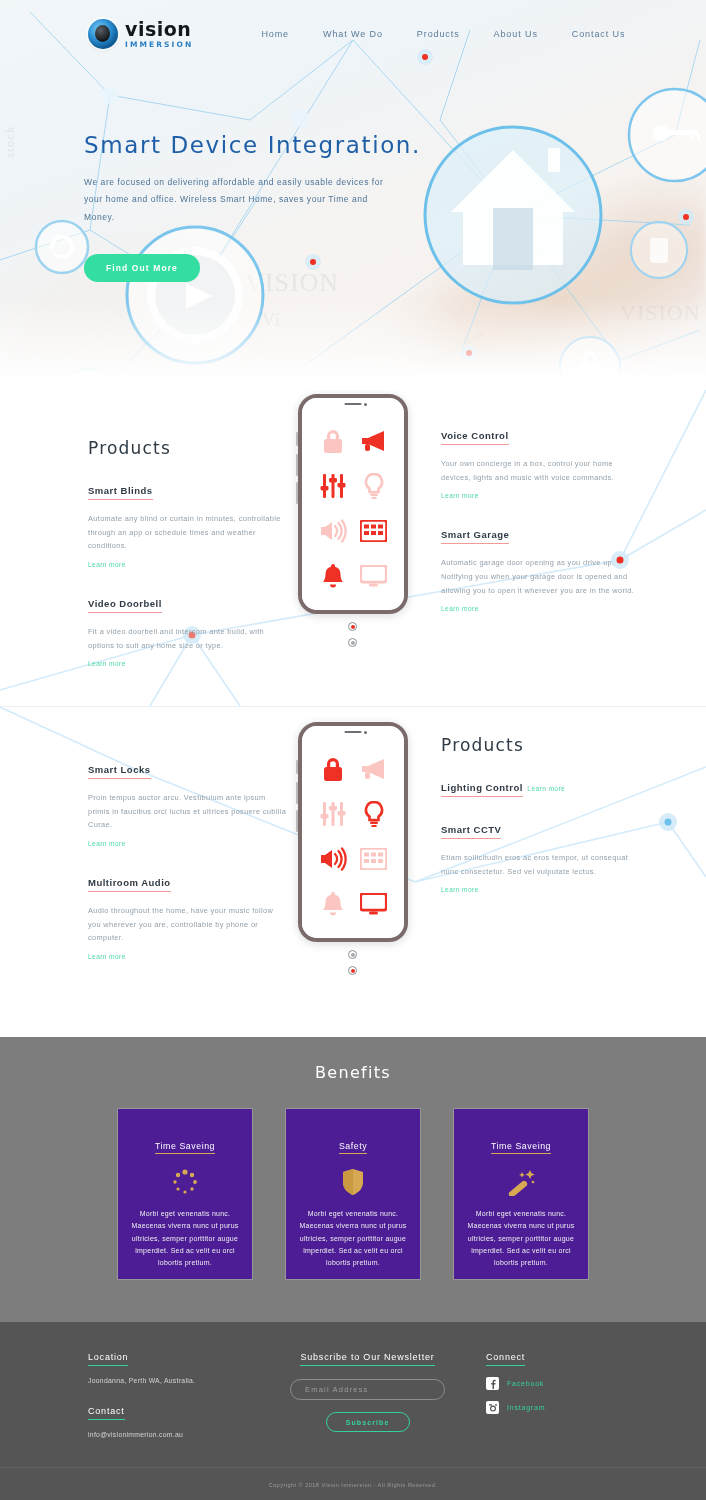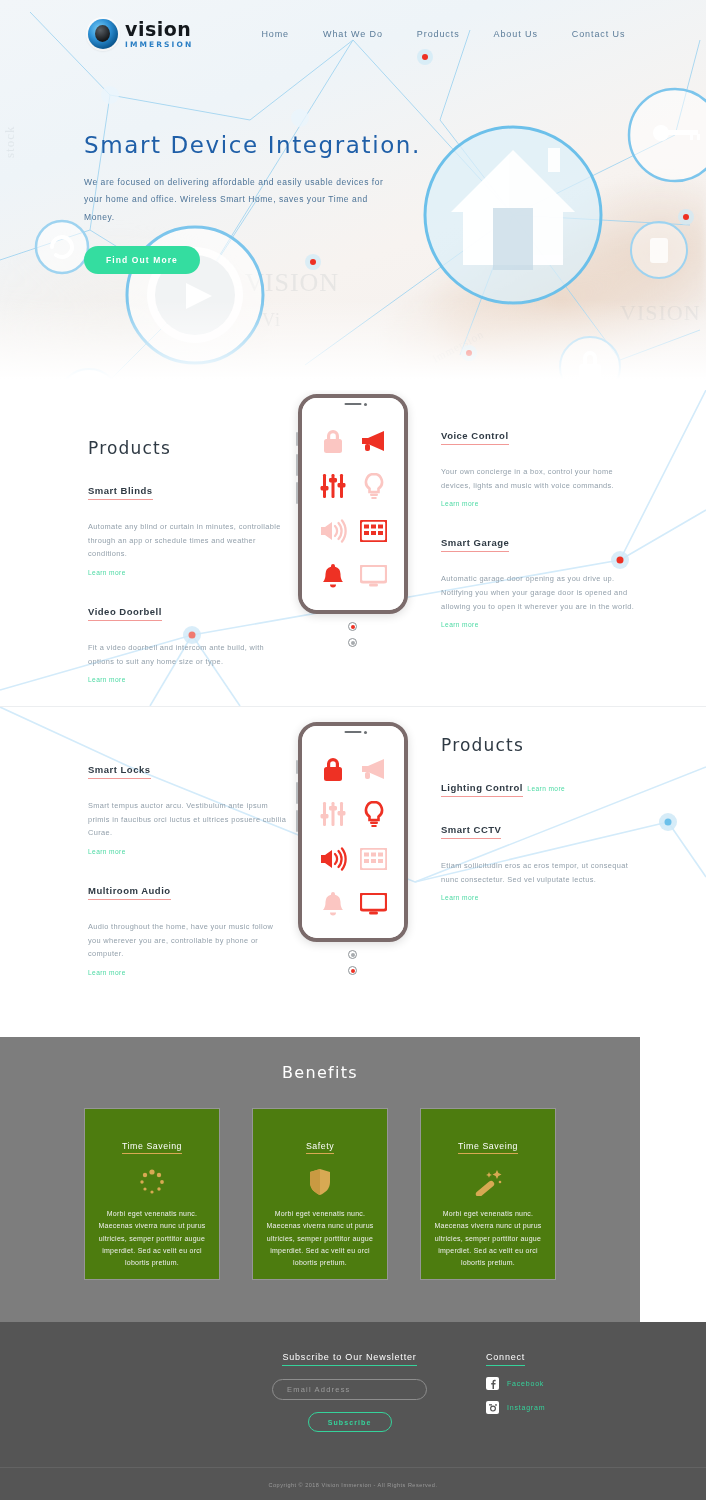--- a/index.html
+++ b/index.html
@@ -67,21 +67,21 @@
   .hero-body { position:absolute; left:84px; top:132px; z-index:8; width:340px; }
   .hero-h1 {
     font-size:23px; color:#1f5fa8; letter-spacing:1.6px; font-weight:normal;
     font-family:"DejaVu Sans", sans-serif; white-space:nowrap;
   }
   .hero-p {
     margin-top:16px; font-size:8.5px; color:#4c7397; line-height:2.05;
     letter-spacing:.55px; width:312px;
   }
   .btn-primary {
-    margin-top:20px; display:inline-block; padding:9px 22px; border-radius:18px;
+    margin-top:28px; display:inline-block; padding:9px 22px; border-radius:18px;
     background:#34dda0; color:#ffffff; font-size:8.5px; font-weight:bold;
     letter-spacing:1.1px; border:none; cursor:pointer;
   }
 
   
   .products-sec { position:relative; width:706px; background:#ffffff; }
   .sec1 { height:316px; }
   .sec2 { height:330px; }
   .divider { width:706px; height:1px; background:#eceef0; }
 
@@ -92,21 +92,21 @@
     font-size:17px; color:#2f3a44; letter-spacing:1.2px; font-weight:normal;
     font-family:"DejaVu Sans", sans-serif;
   }
   .item { margin-top:0; }
   .item + .item { margin-top:22px; }
   .item-h {
     font-size:9.5px; color:#2f3a44; font-weight:bold; letter-spacing:.5px;
     display:inline-block; border-bottom:1.5px solid #f29a97; padding-bottom:3px;
   }
   .item-p {
-    margin-top:20px; font-size:7.4px; color:#93a0ab; line-height:1.85;
+    margin-top:12px; font-size:7.4px; color:#93a0ab; line-height:1.85;
     letter-spacing:.35px; width:200px;
   }
   .learn {
     display:inline-block; margin-top:2px; font-size:6.6px; color:#4ddaa4;
     letter-spacing:.4px; text-decoration:none;
   }
 
   
   .phone {
     position:absolute; left:298px; width:110px; height:220px; z-index:5;
@@ -132,30 +132,30 @@
 
   .dots { position:absolute; left:348px; z-index:6; display:flex;
           flex-direction:column; gap:7px; align-items:center; }
   .dot { width:9px; height:9px; border-radius:50%; background:#fff;
          border:1.5px solid #8e9397; display:flex; align-items:center; justify-content:center; cursor:pointer;}
   .dot i { width:4px; height:4px; border-radius:50%; background:#a7abae; display:block; }
   .dot.active i { background:#ee3124; }
 
   
   .benefits {
-    position:relative; width:640px; height:285px; background:#7d7d7d;
+    position:relative; width:706px; height:285px; background:#7d7d7d;
     padding-top:26px;
   }
   .benefits h2 {
     text-align:center; color:#ffffff; font-size:16px; font-weight:normal;
     letter-spacing:1.3px; font-family:"DejaVu Sans", sans-serif;
   }
   .cards { display:flex; justify-content:center; gap:32px; margin-top:26px; }
   .card {
-    width:136px; height:172px; background:#4d7c0f; border:1px solid #969696;
+    width:136px; height:172px; background:#4c1d95; border:1px solid #969696;
     padding:26px 12px 7px; text-align:center;
   }
   .card-h {
     font-size:8.8px; color:#ffffff; letter-spacing:.55px; display:inline-block;
     border-bottom:1px solid #d8a953; padding-bottom:2px;
   }
   .card-icon { height:32px; margin-top:12px; display:flex; align-items:center; justify-content:center; }
   .card-p {
     margin-top:10px; font-size:7px; color:#efefef; line-height:1.75; letter-spacing:.25px;
   }
@@ -450,21 +450,21 @@
         <path d="M415 175 L706 60"></path>
         <path d="M668 115 L706 170"></path>
       </g>
       <circle cx="668" cy="115" r="9" fill="#cfe9f7" opacity=".85"></circle>
       <circle cx="668" cy="115" r="3.5" fill="#6cc0ea"></circle>
     </svg>
 
     <div class="col" style="left:88px;top:52px;">
       <div class="item">
         <div class="item-h">Smart Locks</div>
-        <p class="item-p">Smart tempus auctor arcu. Vestibulum ante ipsum primis in faucibus orci luctus et ultrices posuere cubilia Curae.</p>
+        <p class="item-p">Proin tempus auctor arcu. Vestibulum ante ipsum primis in faucibus orci luctus et ultrices posuere cubilia Curae.</p>
         <a class="learn" href="#">Learn more</a>
       </div>
       <div class="item">
         <div class="item-h">Multiroom Audio</div>
         <p class="item-p">Audio throughout the home, have your music follow you wherever you are, controllable by phone or computer.</p>
         <a class="learn" href="#">Learn more</a>
       </div>
     </div>
 
     <div class="col" style="left:441px;top:28px;">
@@ -615,22 +615,29 @@
         </div>
         <p class="card-p">Morbi eget venenatis nunc. Maecenas viverra nunc ut purus ultricies, semper porttitor augue imperdiet. Sed ac velit eu orci lobortis pretium.</p>
       </div>
 
     </div>
   </section>
 
   <footer class="footer">
     <div class="foot-inner">
 
-
-      <div class="foot-col" style="left:272px;top:24px;width:155px;text-align:center;">
+      <div class="foot-col" style="left:88px;top:24px;">
+        <div class="foot-h">Location</div>
+        <div class="foot-t">Joondanna, Perth WA, Australia.</div>
+        <div style="height:16px"></div>
+        <div class="foot-h">Contact</div>
+        <div class="foot-t">info@visionimmerion.com.au</div>
+      </div>
+
+      <div class="foot-col" style="left:290px;top:24px;width:155px;text-align:center;">
         <div class="foot-h">Subscribe to Our Newsletter</div>
         <input class="email-input" type="text" placeholder="Email Address" style="">
         <button class="btn-sub">Subscribe</button>
       </div>
 
       <div class="foot-col" style="left:486px;top:24px;">
         <div class="foot-h">Connect</div>
         <div class="social">
           <span class="sq">
             <svg width="8" height="10" viewBox="0 0 8 10">

